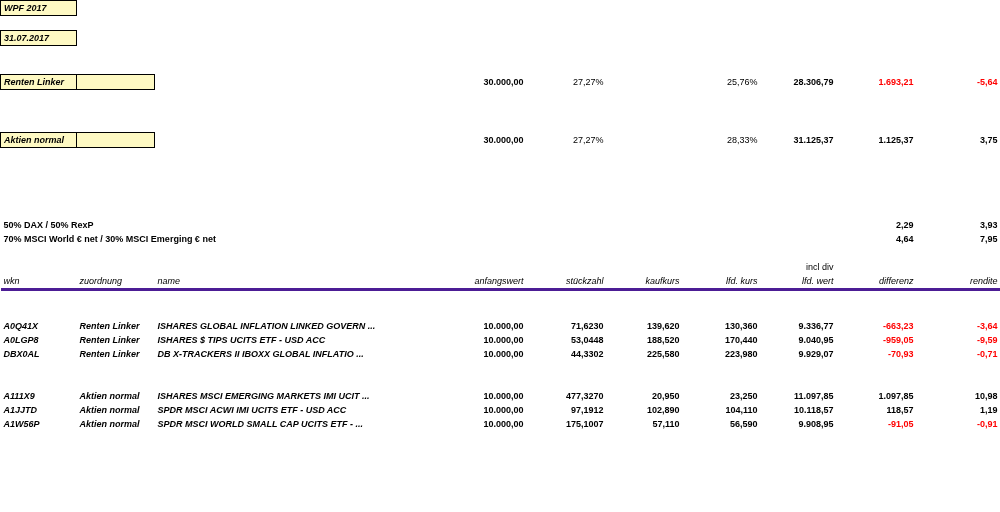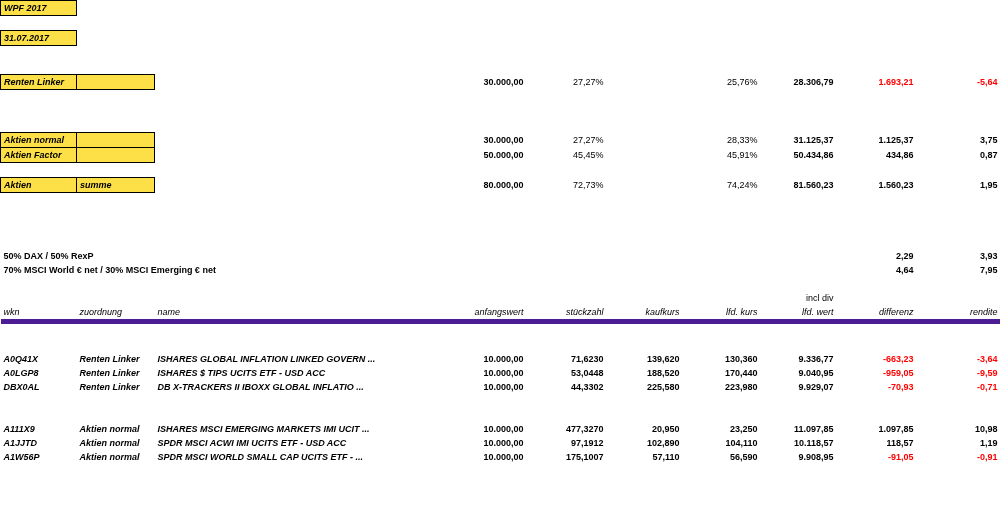--- a/index.html
+++ b/index.html
@@ -41,27 +41,27 @@
   col.c8 { width: 80px; }
   col.c9 { width: 84px; }
 
   .bold { font-weight: bold; }
   .italic { }
   .bolditalic { font-weight: bold; font-style: italic; }
   .right { text-align: right; }
   .left { text-align: left; }
   .red { color: #ff0000; }
   .hl {
-    background: #fde047;
+    background: #fef9c3;
     border: 1px solid #000000;
     height: 12px;
     line-height: 12px;
   }
   .hdr td {
-    border-bottom: 5px solid #4c1d95;
+    border-bottom: 3px solid #4c1d95;
     font-style: italic;
   }
   .spacer td { height: 14px; }
 </style>
 </head>
 <body>
 
 <table class="sheet">
   <colgroup>
     <col class="c0">
@@ -135,50 +135,24 @@
       <td class="right bold">30.000,00</td>
       <td class="right">27,27%</td>
       <td></td>
       <td class="right">28,33%</td>
       <td class="right bold">31.125,37</td>
       <td class="right bold">1.125,37</td>
       <td class="right bold">3,75</td>
       <td class="right bold">6,43</td>
     </tr>
 
-    <tr>
-      <td class="hl bolditalic">Aktien Factor</td>
-      <td class="hl"></td>
-      <td></td>
-      <td class="right bold">50.000,00</td>
-      <td class="right">45,45%</td>
-      <td></td>
-      <td class="right">45,91%</td>
-      <td class="right bold">50.434,86</td>
-      <td class="right bold">434,86</td>
-      <td class="right bold">0,87</td>
-      <td class="right bold">1,49</td>
-    </tr>
-    <tr class="spacer">
-        <td colspan="10"></td>
-      </tr>
-
-    <tr>
-      <td class="hl bolditalic">Aktien</td>
-      <td class="hl bolditalic">summe</td>
-      <td></td>
-      <td class="right bold">80.000,00</td>
-      <td class="right">72,73%</td>
-      <td></td>
-      <td class="right">74,24%</td>
-      <td class="right bold">81.560,23</td>
-      <td class="right bold">1.560,23</td>
-      <td class="right bold">1,95</td>
-      <td class="right bold">3,34</td>
-    </tr>
+    <tr class="spacer">
+        <td colspan="10"></td>
+      </tr>
+
     <tr class="spacer">
         <td colspan="10"></td>
       </tr>
     <tr class="spacer">
         <td colspan="10"></td>
       </tr>
 
     <tr class="spacer">
         <td colspan="10"></td>
       </tr>

